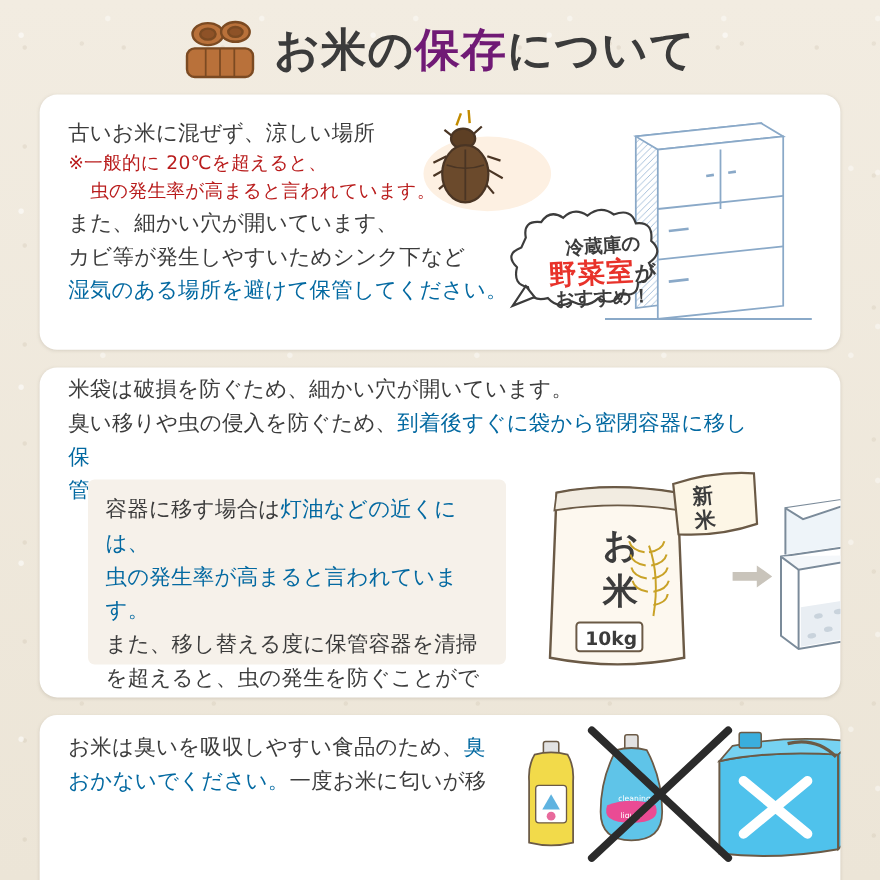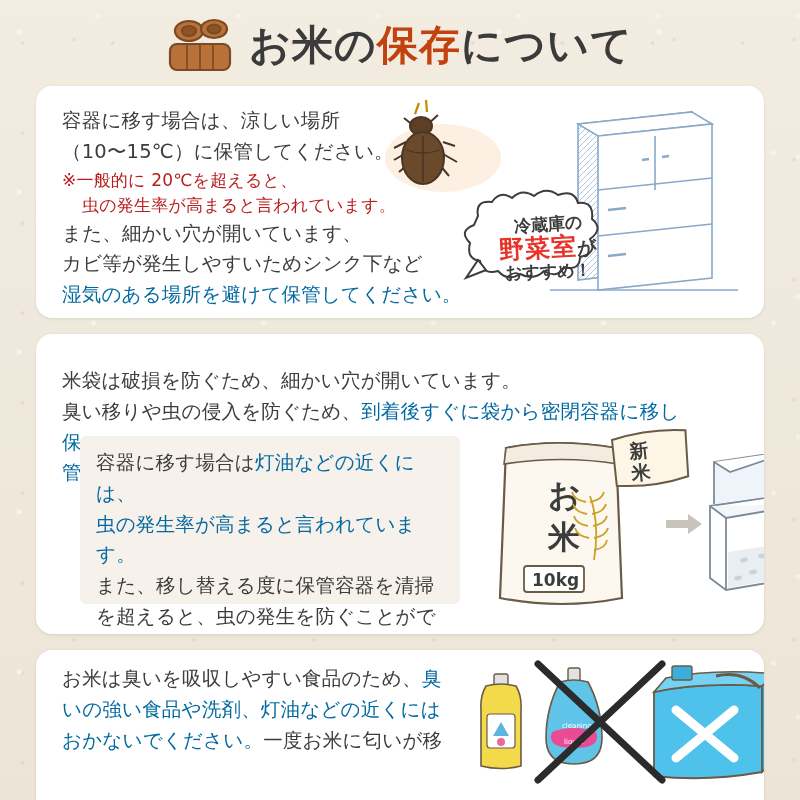--- a/index.html
+++ b/index.html
@@ -54,21 +54,21 @@
     position: relative;
   }
   .title {
     font-size: 41px;
     font-weight: bold;
     letter-spacing: 1px;
     color: #3b3b3b;
     font-family: "DejaVu Sans", "Liberation Sans", sans-serif;
     white-space: nowrap;
   }
-  .title .accent { color: #c2410c; }
+  .title .accent { color: #701a75; }
 
   
   .card {
     position: relative;
     background: #ffffff;
     border-radius: 16px;
     box-shadow: 0 1px 3px rgba(120,110,95,0.18);
     margin: 0 18px 16px 18px;
     box-sizing: border-box;
     overflow: hidden;
@@ -138,21 +138,21 @@
   }
   .bubble-l1 { font-size: 17px; font-weight: bold; color: #3c3c3c; transform: rotate(-4deg); }
   .bubble-l2 { font-size: 25px; font-weight: bold; color: #e8322a; transform: rotate(-3deg); letter-spacing: 1px;}
   .bubble-l2 .blk { color:#3c3c3c; font-size: 19px;}
   .bubble-l3 { font-size: 17px; font-weight: bold; color: #3c3c3c; transform: rotate(-2deg); }
 
   
   .c2-text {
     position: absolute;
     left: 26px;
-    top: 32px;
+    top: 5px;
     width: 620px;
   }
   .inner-box {
     position: absolute;
     left: 44px;
     top: 102px;
     width: 380px;
     height: 168px;
     background: #f6f1ea;
     border-radius: 6px;
@@ -224,22 +224,21 @@
           <path d="M20 30 v26 M33 30 v26 M46 30 v26" stroke-width="1.6" fill="none"></path>
         </g>
       </svg>
     </div>
     <div class="title"><span>お米の</span><span class="accent">保存</span><span>について</span></div>
   </div>
 
   <div class="card card-1">
 
     <div class="c1-text body-text">
-      <div class="c1-line">容器に移す場合は、涼しい場所</div>
-      <div class="c1-line">（10〜15℃）に保管してください。</div>
+      <div class="c1-line">古いお米に混ぜず、涼しい場所</div>
       <div class="c1-line small-note blue">※一般的に 20℃を超えると、</div>
       <div class="c1-line small-note blue indent">虫の発生率が高まると言われています。</div>
       <div class="c1-line">また、細かい穴が開いています、</div>
       <div class="c1-line">カビ等が発生しやすいためシンク下など</div>
       <div class="c1-line red">湿気のある場所を避けて保管してください。</div>
     </div>
 
     <div class="bug-wrap">
       <svg width="130" height="110" viewBox="0 0 130 110">
         <ellipse cx="62" cy="62" rx="58" ry="34" fill="#fdf0e2"></ellipse>
@@ -363,21 +362,20 @@
           <path d="M110 18 l0 10 M105 23 l10 0"></path>
           <path d="M118 40 l0 7 M114.5 43.5 l7 0"></path>
         </g>
       </svg>
     </div>
   </div>
 
   <div class="card card-3">
     <div class="c3-text body-text">
       <div><span>お米は臭いを吸収しやすい食品のため、</span><span class="red">臭</span></div>
-      <div class="red">いの強い食品や洗剤、灯油などの近くには</div>
       <div><span class="red">おかないでください。</span><span>一度お米に匂いが移</span></div>
     </div>
 
     <div class="bottles-wrap">
       <svg width="330" height="130" viewBox="0 0 330 130">
 
         <g>
           <rect x="18" y="16" width="14" height="12" rx="2" fill="#e2e2e2" stroke="#6b5a46" stroke-width="1.4"></rect>
           <path d="M10 28 q15 -4 30 0 q6 10 5 24 l0 56 q-20 5 -40 0 l0 -56 q-1 -14 5 -24 z" fill="#f2da4a" stroke="#6b5a46" stroke-width="1.6"></path>
           <rect x="11" y="56" width="28" height="34" rx="3" fill="#ffffff" stroke="#6b5a46" stroke-width="1.2"></rect>

